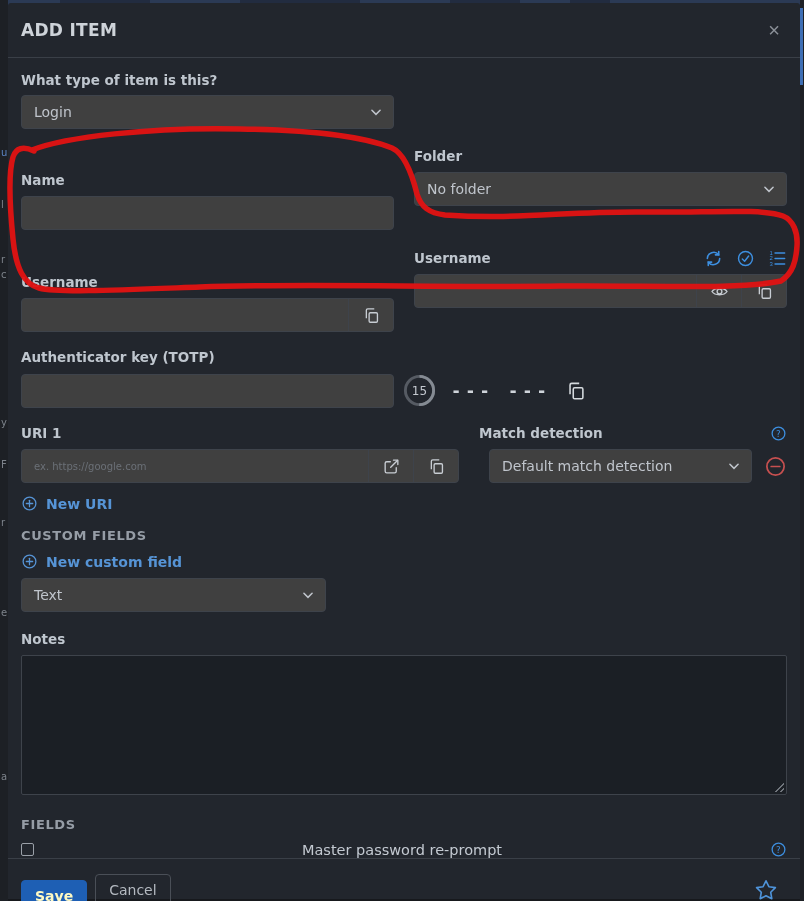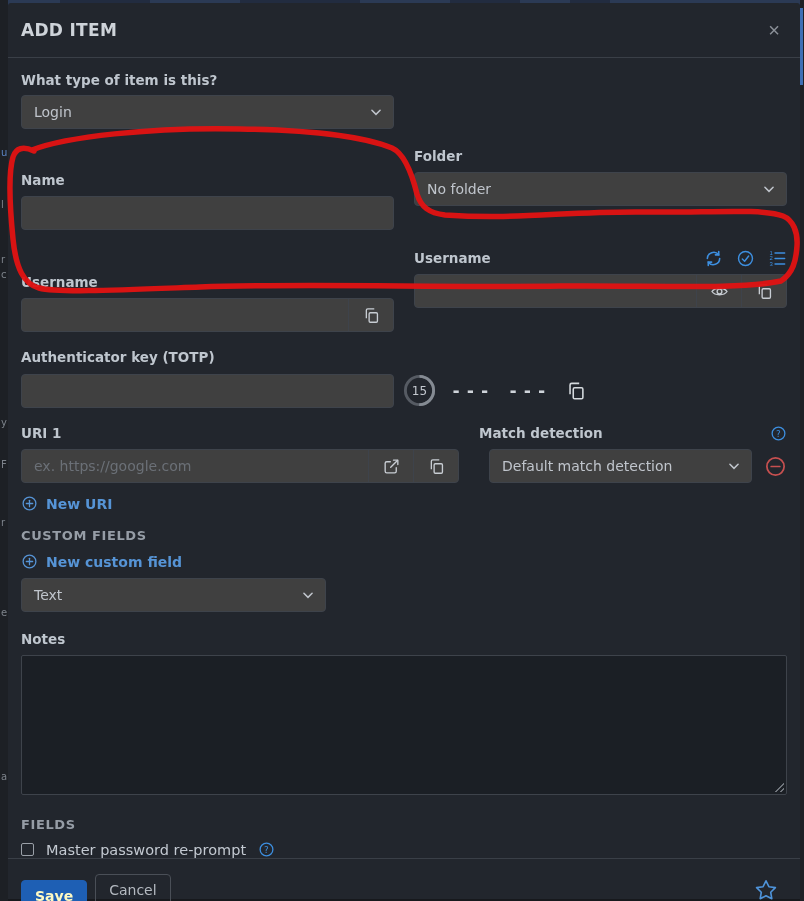--- a/index.html
+++ b/index.html
@@ -26,21 +26,21 @@
     padding:0 22px 0 13px; gap:8px; }
   
   label, .label { display:block; font-size:13.5px; font-weight:600; color:#bfc6ce; }
   .section-h { font-size:13px; font-weight:600; color:#969da6; letter-spacing:.6px; }
   .ctl { height:34px; background:#404040; border:1px solid #3e434b; border-radius:4px; }
   .select { display:flex; align-items:center; justify-content:space-between;
     padding:0 10px 0 12px; cursor:pointer; }
   .select .sel-txt { font-size:14px; color:#c0c5cc; }
   .chev { width:14px; height:14px; color:#c0c5cc; flex:0 0 auto; }
   input[type=text] { width:100%; height:100%; background:transparent; border:none; outline:none;
-    color:#c0c5cc; font-size:14px; padding:0 12px; font-family:inherit; }
+    color:#c0c5cc; font-size:10px; padding:0 12px; font-family:inherit; }
   input::placeholder { color:#6b7077; }
   .input-group { display:flex; align-items:stretch; overflow:hidden; }
   .input-group input { flex:1 1 auto; min-width:0; }
   .grp-btn { flex:0 0 45px; display:flex; align-items:center; justify-content:center;
     border:none; border-left:1px solid #3e434b; background:transparent; color:#c8cdd3; cursor:pointer; }
   .grp-btn svg { width:19px; height:19px; }
   .row2 { display:flex; gap:20px; }
   .col-l { width:373px; flex:0 0 373px;margin-top:24px; }
   .col-r { flex:1 1 auto; }
   .lblrow { display:flex; align-items:center; justify-content:space-between; margin-bottom:7px; height:18px; }
@@ -66,21 +66,21 @@
   .match-ctl-row { display:flex; align-items:center; gap:12px;padding-left:10px; }
   .match-ctl-row .select { flex:1 1 auto; }
   
   .notes-wrap { position:relative; height:140px; }
   .notes-wrap textarea { width:100%; height:100%; background:#1b1f25; border:1px solid #3e434b;
     border-radius:2px; resize:none; outline:none; color:#c0c5cc; font-family:inherit; font-size:14px; padding:8px 10px; }
   .resize-handle { position:absolute; right:3px; bottom:3px; width:11px; height:11px;
     background:repeating-linear-gradient(-45deg, transparent 0 2px, #70757c 2px 3.2px);
     clip-path:polygon(100% 0, 100% 100%, 0 100%); pointer-events:none; }
   
-  .check-row { display:flex; align-items:center; gap:12px; }
+  .check-row { display:flex; align-items:center; gap:20px;justify-content:space-between; }
   .checkbox { appearance:none; width:13px; height:13px; border:1px solid #9aa0a8; border-radius:2px;
     background:transparent; cursor:pointer; }
   .check-row .cb-label { font-weight:400; font-size:14.5px; color:#c3c9d1; }
   .help-icon { color:#3d8fe0; display:inline-flex; }
   .help-icon svg { width:17px; height:17px; }
   
   .btn { height:33px; border-radius:4px; font-size:14px; font-family:inherit; cursor:pointer; padding:0 13px; }
   .btn-primary { background:#1e5fb4; color:#fef9c3; border:1px solid #1e5fb4; font-weight:600;margin-top:12px; }
   .btn-secondary { background:transparent; color:#b5bac1; border:1px solid #4a4f57; }
   .footer-spacer { flex:1 1 auto; }

